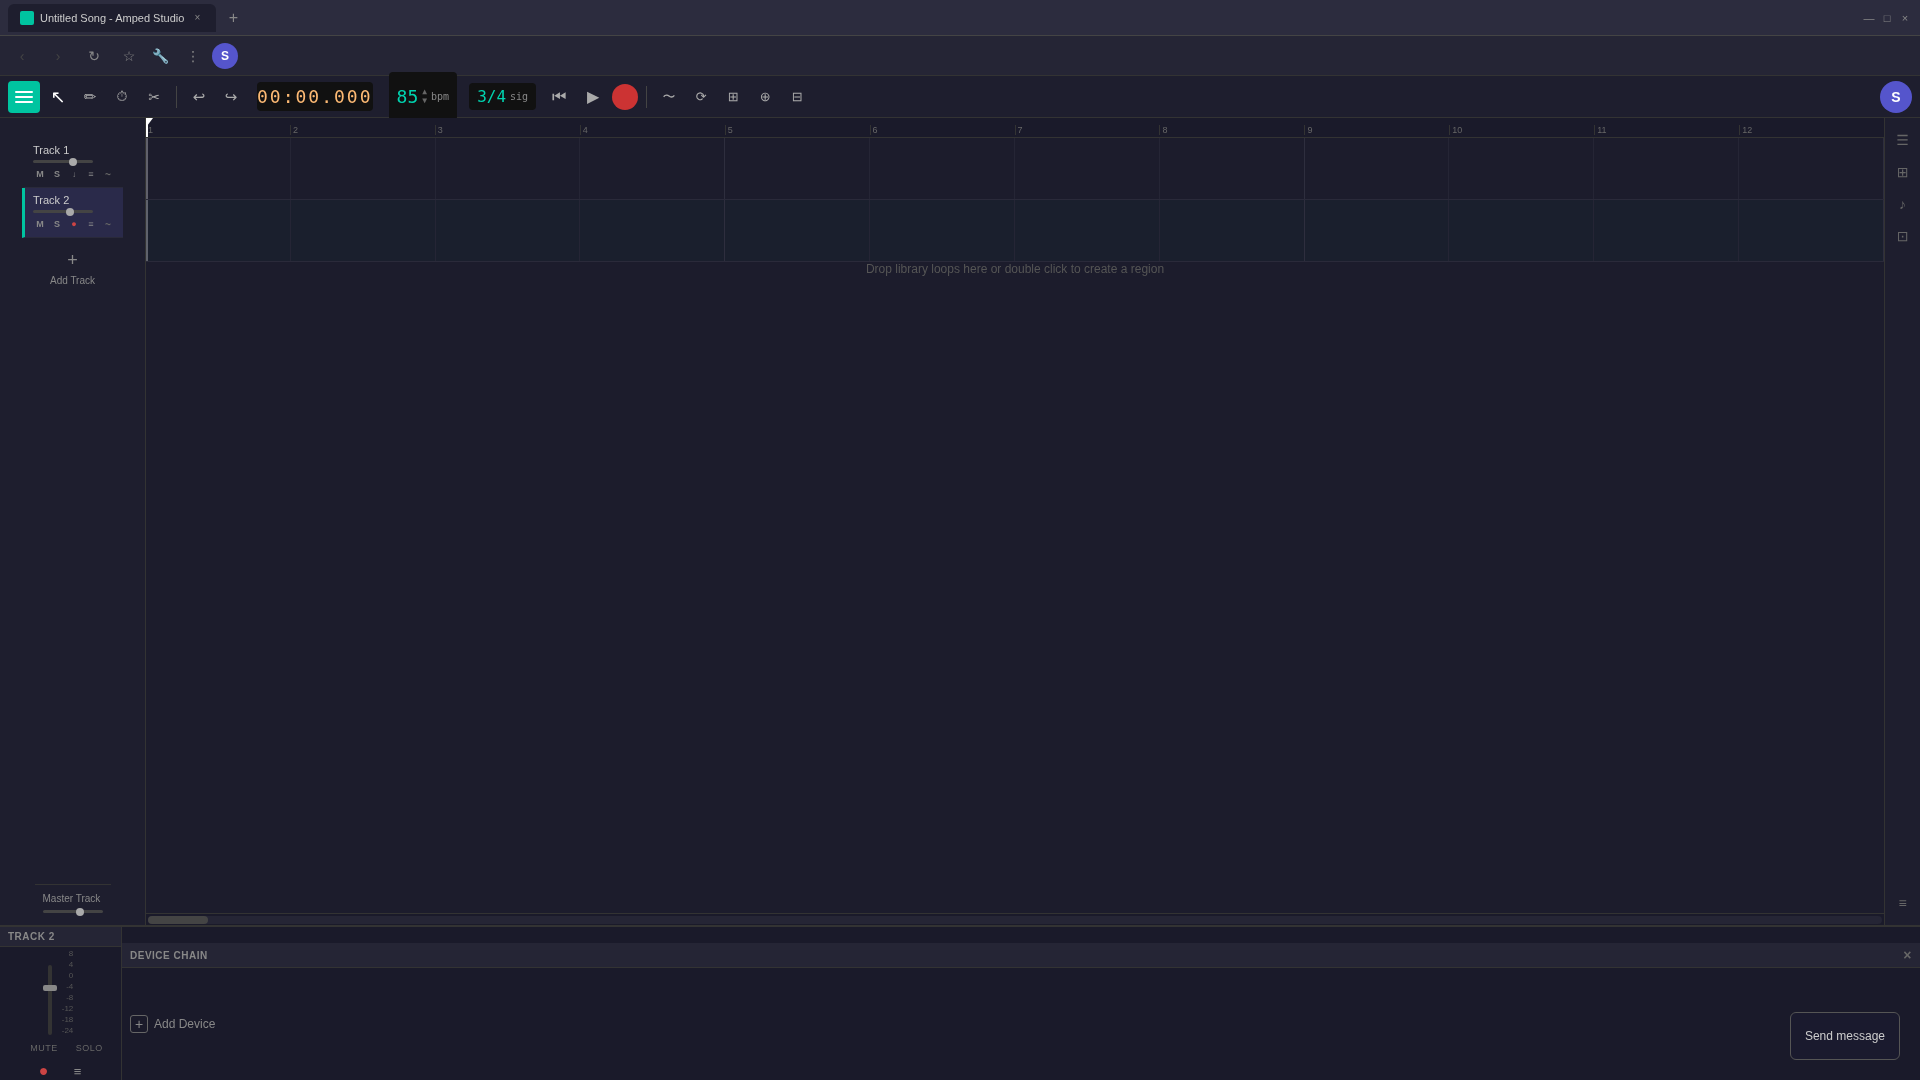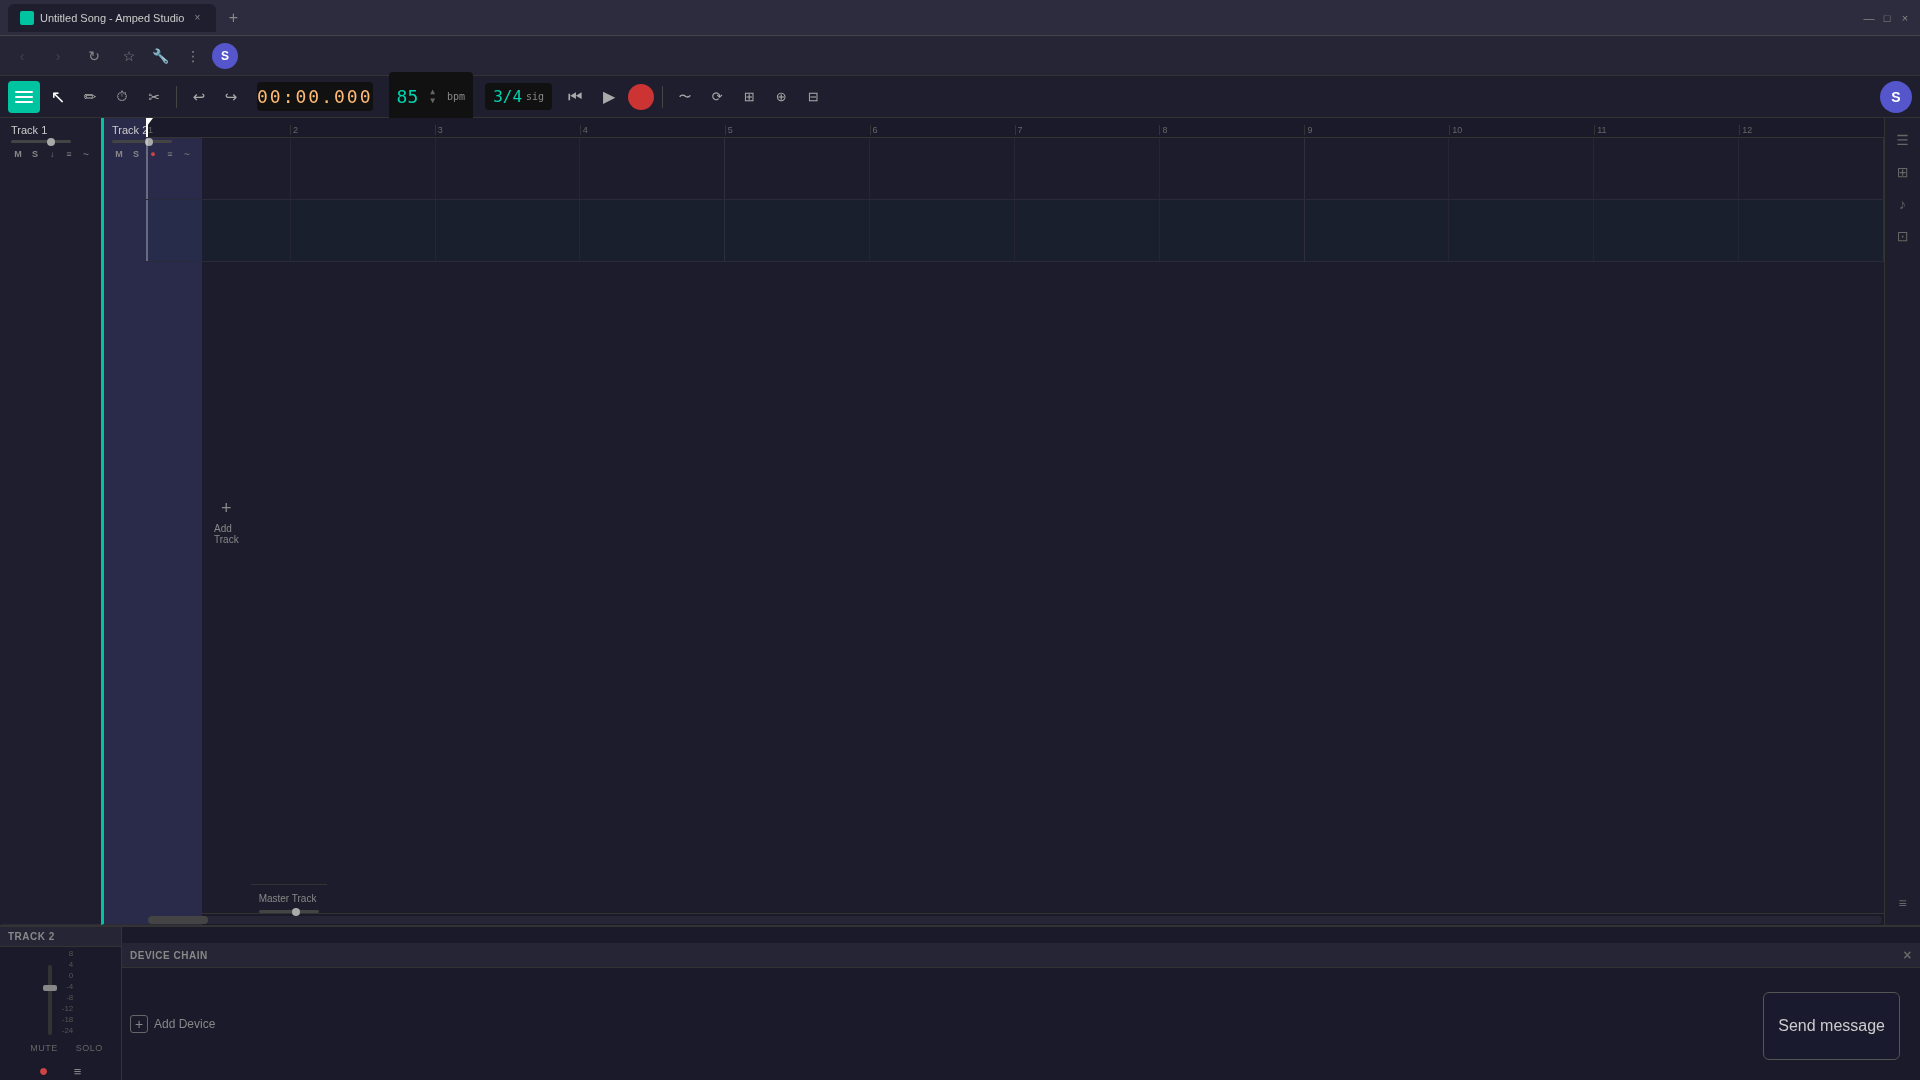--- a/index.html
+++ b/index.html
@@ -215,21 +215,21 @@
     }
     .bpm-display {
       display: flex;
       align-items: center;
       background: #111;
       border-radius: 4px;
       padding: 14px 8px;
       font-size: 18px;
       color: #00d4b0;
       margin: 0 4px;
-      gap: 12px;
+      gap: 4px;
       font-family: monospace;
     }
     .bpm-unit {
       font-size: 10px;
       color: #888;
     }
     .bpm-arrows {
       display: flex;
       flex-direction: column;
       gap: 1px;
@@ -294,22 +294,23 @@
       flex: 1;
       overflow: hidden;
     }
 
     
     .track-list {
       width: 146px;
       background: #1e1e2e;
       border-right: 1px solid #333;
       display: flex;
-      flex-direction: row;
+      flex-direction: column;
       flex-shrink: 0;
+      align-items: center;
     }
     .track-header-spacer {
       height: 20px;
       border-bottom: 1px solid #333;
     }
     .track-item {
       border-bottom: 1px solid #2a2a3a;
       padding: 6px 8px;
       cursor: pointer;
       position: relative;
@@ -684,23 +685,23 @@
       left: 0;
     }
 
     .send-message-btn {
       position: fixed;
       bottom: 20px;
       right: 20px;
       background: #1a1a2e;
       border: 1px solid #555;
       color: #ccc;
-      padding: 24px 14px;
+      padding: 16px 14px;
       border-radius: 6px;
-      font-size: 16px;
+      font-size: 12px;
       cursor: pointer;
     }
   </style>
 </head>
 <body>
 
 <div class="browser-chrome">
   <div class="tab-bar">
     <div class="tab">
       <div class="tab-favicon"></div>
@@ -883,20 +884,23 @@
             <div class="lane-cell"></div>
             <div class="lane-cell"></div>
             <div class="lane-cell"></div>
             <div class="lane-cell"></div>
             <div class="lane-cell"></div>
             <div class="lane-cell"></div>
           </div>
           <div class="playhead-line"></div>
         </div>
 
+        <div class="empty-area">
+          <span class="drop-hint">Drop library loops here or double click to create a region</span>
+        </div>
 
       </div>
 
       <div class="bottom-scrollbar">
         <div class="h-scrollbar-track">
           <div class="h-scrollbar-thumb"></div>
         </div>
       </div>
     </div>
 

